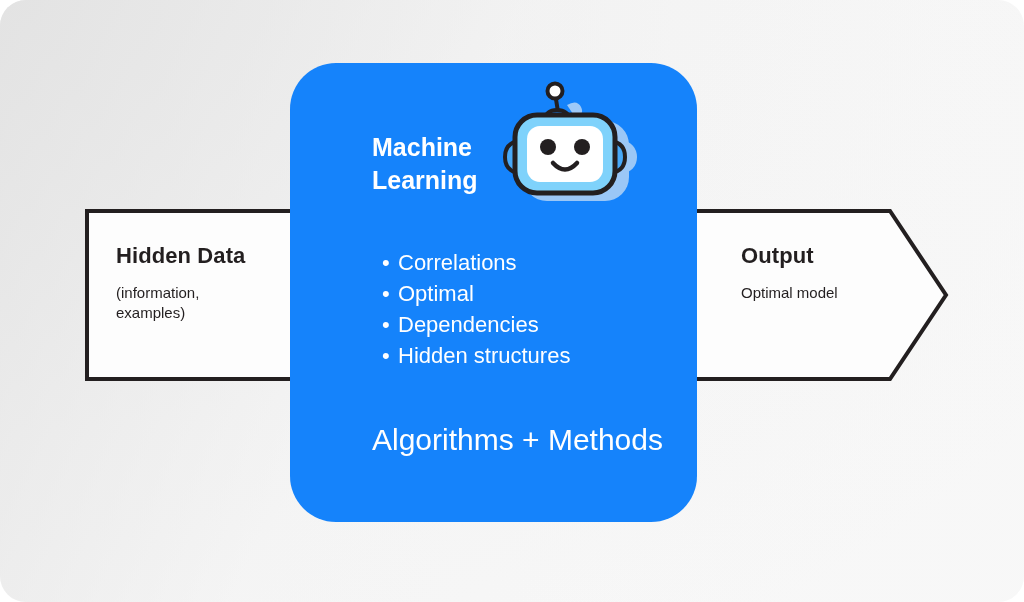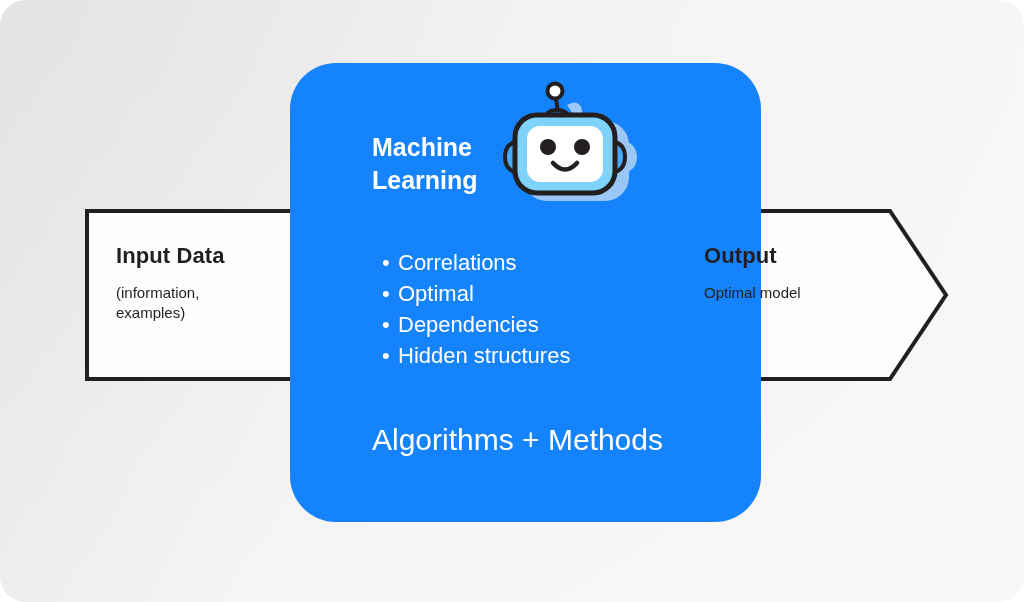--- a/index.html
+++ b/index.html
@@ -54,28 +54,28 @@
     white-space: nowrap;
   }
   .arrow-sub {
     font-size: 15px;
     font-weight: normal;
     line-height: 1.32;
     margin: 0;
   }
 
   #input-text  { left: 116px; top: 243px; }
-  #output-text { left: 704px; top: 243px; }
+  #output-text { left: 741px; top: 243px; }
 
   
   #ml-card {
     position: absolute;
     left: 290px;
     top: 63px;
-    width: 471px;
+    width: 407px;
     height: 459px;
     background: #1583fb;
     border-radius: 46px;
     z-index: 3;
   }
 
   #ml-title {
     position: absolute;
     left: 82px;
     top: 68px;
@@ -128,21 +128,21 @@
 </head>
 <body>
 
 <div id="canvas">
 
   <svg class="arrow-svg" id="input-arrow" width="280" height="190" viewBox="0 0 280 190" style="left:83px; top:199px;">
     <polygon class="arrow-poly" points="4,12 216,12 272,96 216,180 4,180"></polygon>
   </svg>
 
   <div class="arrow-text" id="input-text">
-    <p class="arrow-title">Input Data</p>
+    <p class="arrow-title">Hidden Data</p>
     <p class="arrow-sub">(information,<br>examples)</p>
   </div>
 
   <svg class="arrow-svg" id="output-arrow" width="290" height="190" viewBox="0 0 290 190" style="left:660px; top:199px;">
     <polygon class="arrow-poly" points="4,12 230,12 286,96 230,180 4,180"></polygon>
   </svg>
 
   <div class="arrow-text" id="output-text">
     <p class="arrow-title">Output</p>
     <p class="arrow-sub">Optimal model</p>

